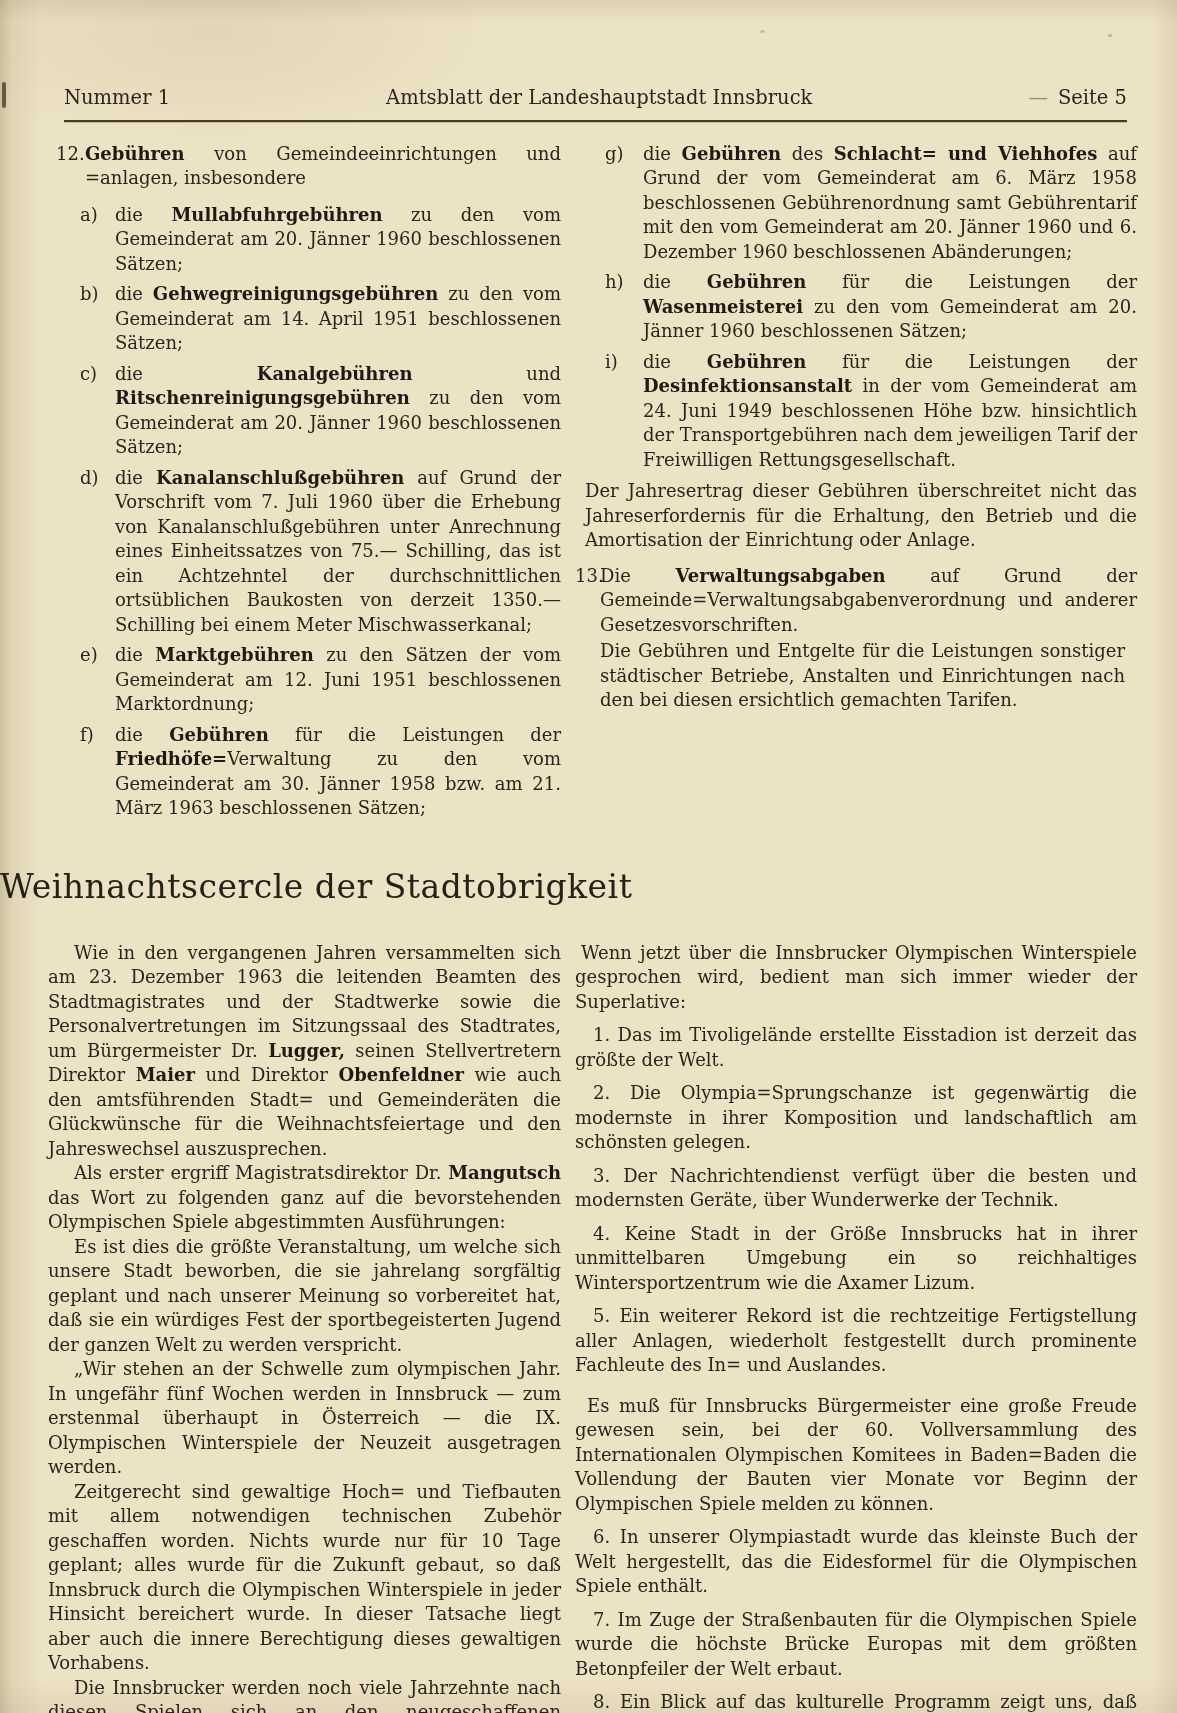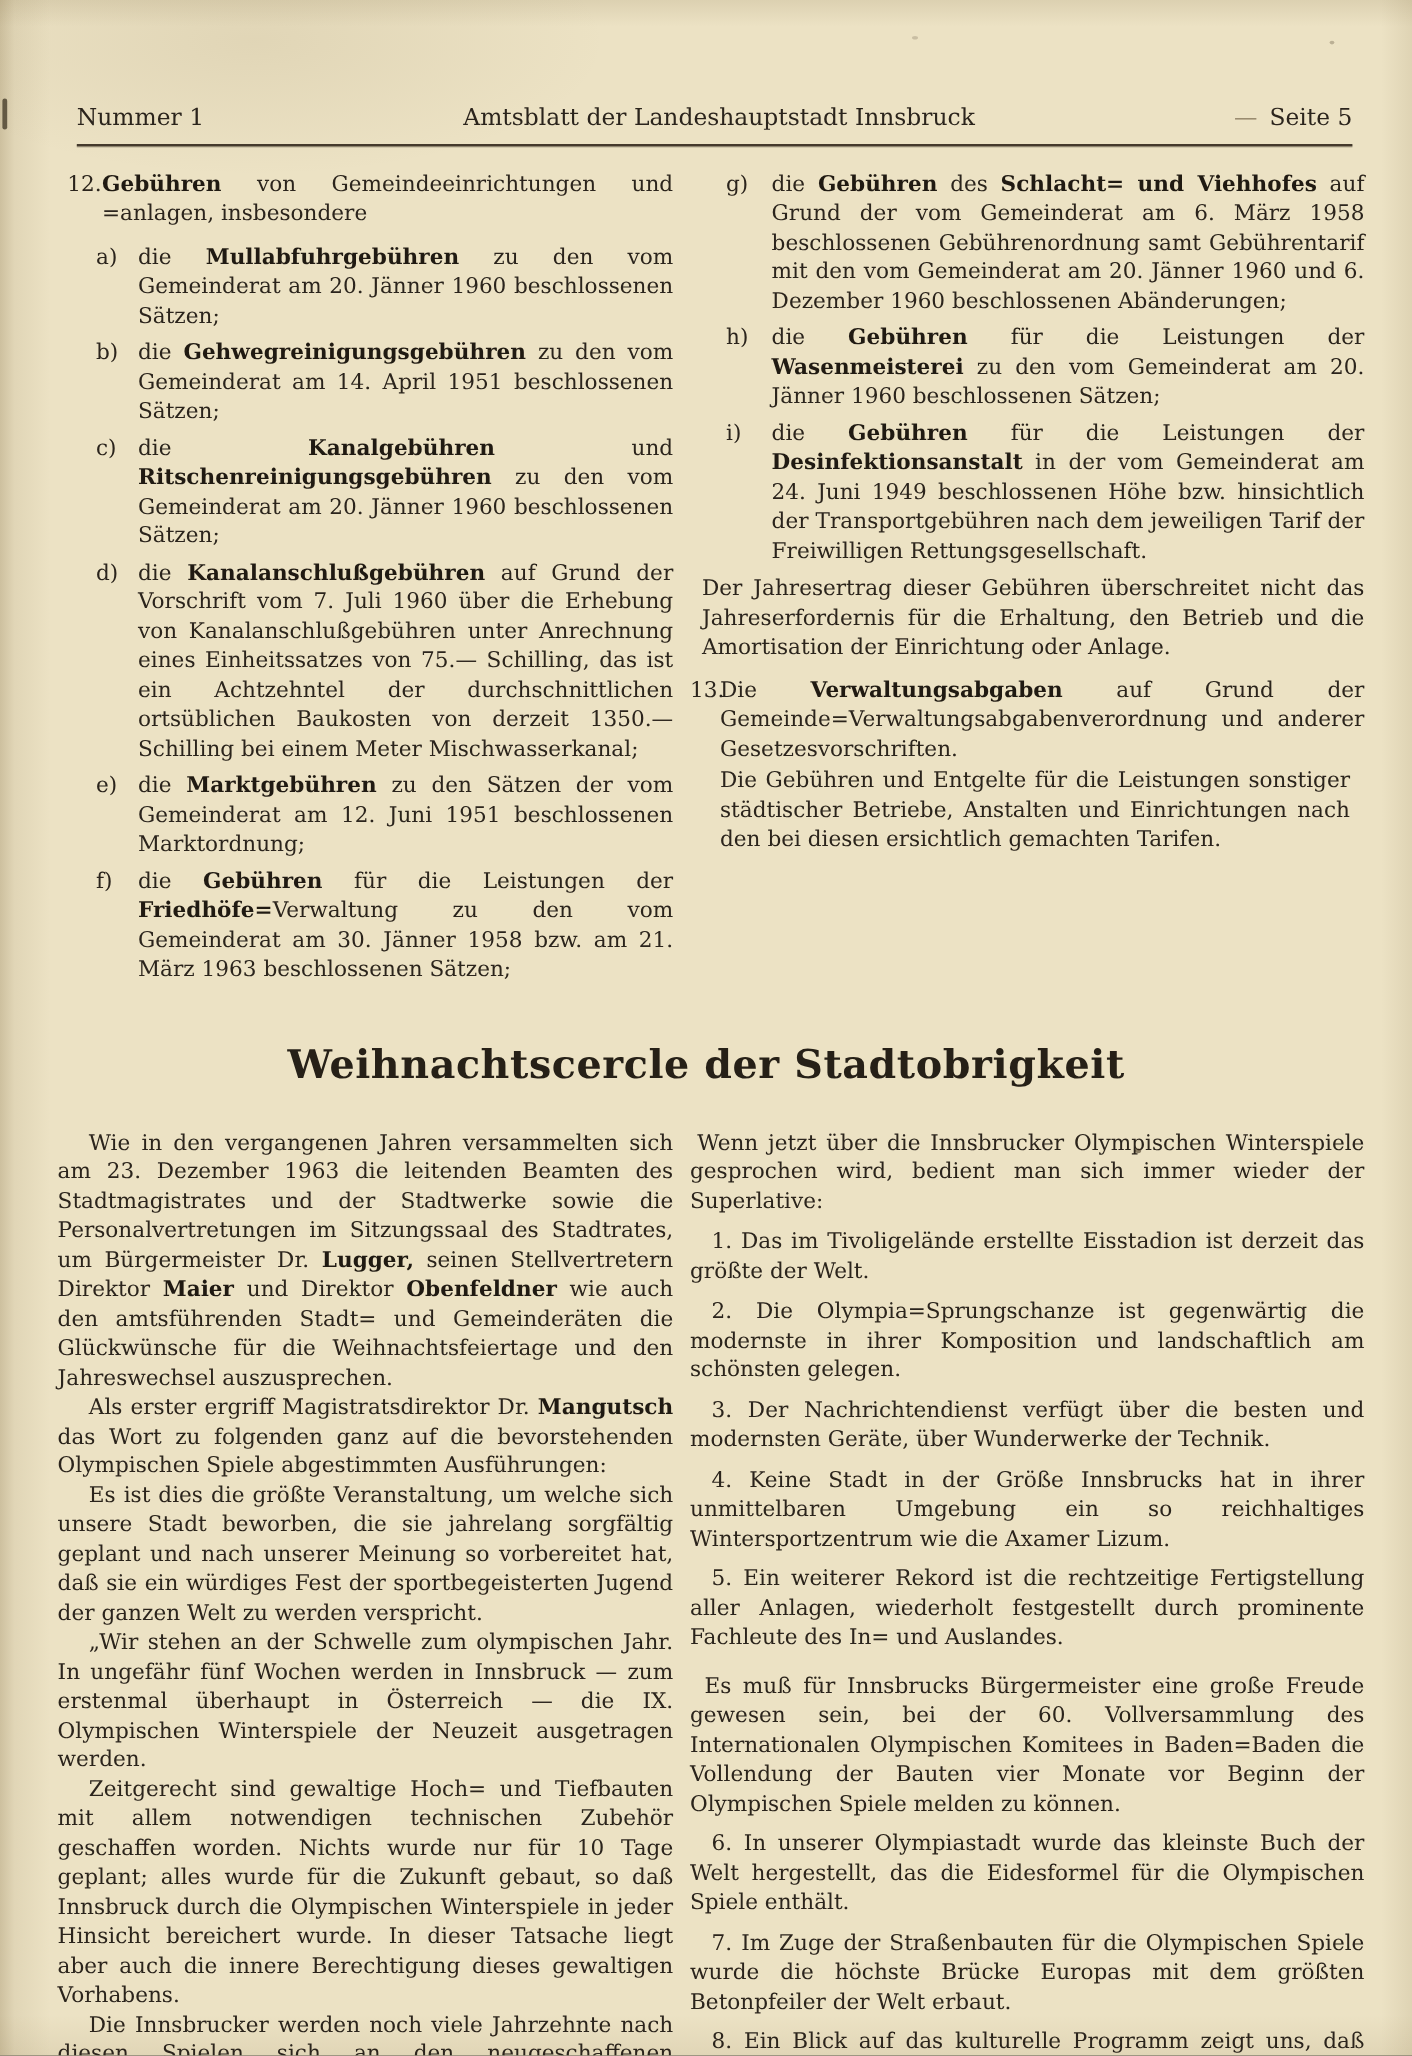--- a/index.html
+++ b/index.html
@@ -48,21 +48,21 @@
   .col-r .sub>.mk{left:30px;}
   .col-r .sub.first{margin-top:0;}
   .flush{margin:7px 0 0 10px;text-align:justify;}
   .i13{margin-top:11px;padding-left:25px;}
   .i13>.mk{left:0;}
   .cont13{margin:2px 12px 0 25px;text-align:justify;}
   p{margin:0;}
   b{color:#201a12;}
   
   .sec-title{
-    font-size:33px;line-height:40px;font-weight:bold;text-align:center;
+    font-size:33px;line-height:40px;font-weight:normal;
     margin:46px 0 34px 0;letter-spacing:0.5px;color:#262017;
   }
   .col-l2 p{text-align:justify;text-indent:26px;}
   .col-r2 p{text-align:justify;}
   .col-r2 p.lead{text-indent:6px;}
   .col-r2 p.num{text-indent:18px;margin-top:9px;}
   .col-r2 p.follow{text-indent:12px;margin-top:16px;}
   
   .speck{position:absolute;background:rgba(58,44,24,0.55);border-radius:50%;}
   .edge-mark{position:absolute;left:2px;top:82px;width:4px;height:26px;

